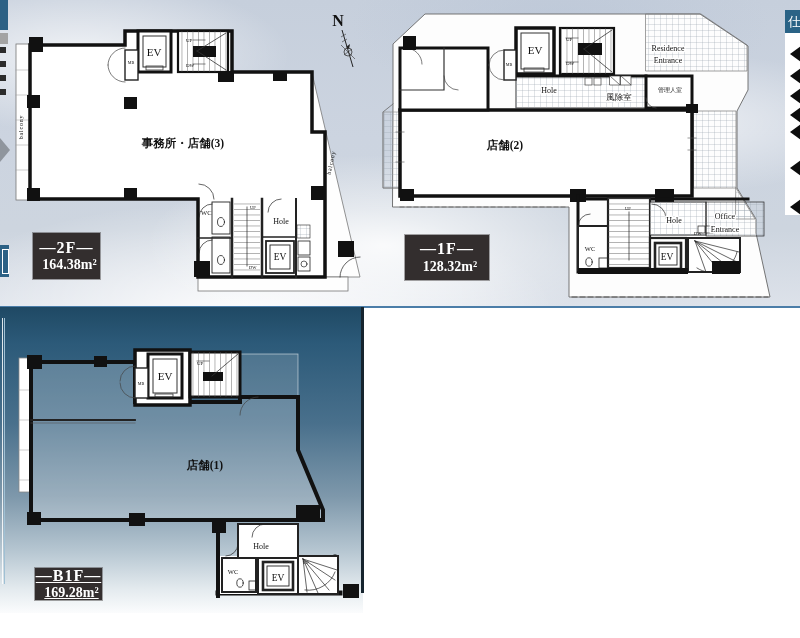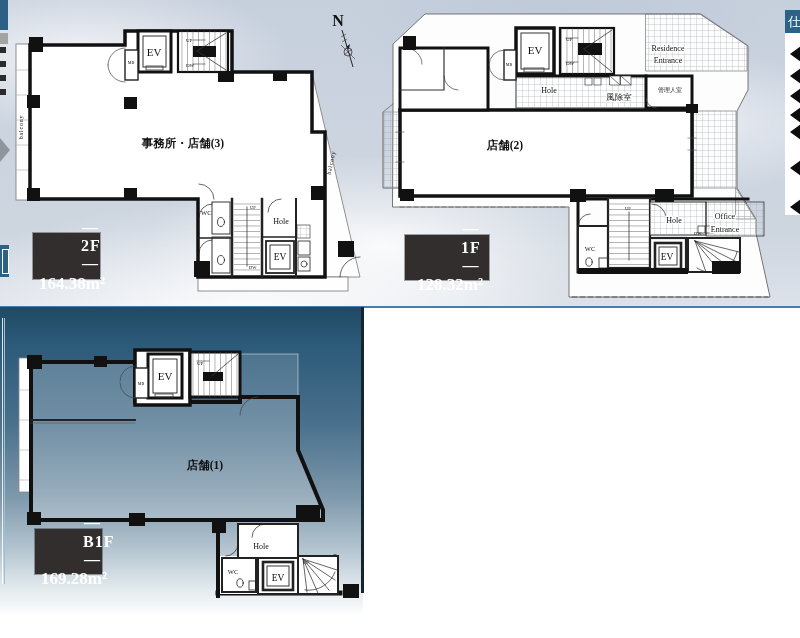--- a/index.html
+++ b/index.html
@@ -31,25 +31,25 @@
   #le-marks{top:47px;width:6px;height:48px;
     background:repeating-linear-gradient(180deg,#2b2b2b 0 6px,rgba(0,0,0,0) 6px 14px);}
   #le-arrow{top:138px;width:0;height:0;border-top:12px solid transparent;
     border-bottom:12px solid transparent;border-left:10px solid #8f959d;}
   #le-blue2{top:245px;width:9px;height:32px;background:#2c6185;}
   #le-blue2-inner{left:2px;top:249px;width:5px;height:23px;border:1px solid #fff;}
   
   .tagbox{background:#332e2e;color:#fff;text-align:center;z-index:6;
     display:flex;flex-direction:column;justify-content:center;line-height:1.15;
     box-shadow:0 0 0 1px rgba(40,36,36,.4);}
-  .tagbox .tag{font-size:16px;font-weight:bold;letter-spacing:1px;padding-left:48px;}
-  .tagbox .area{font-size:17px;font-weight:bold;margin-left:6px;}
+  .tagbox .tag{font-size:16px;font-weight:bold;letter-spacing:1px;}
+  .tagbox .area{font-size:14px;font-weight:bold;margin-left:6px;}
   #tag-2f{left:33px;top:233px;width:67px;height:46px;}
   #tag-1f{left:405px;top:235px;width:84px;height:45px;}
-  #tag-b1f{left:35px;top:529px;width:67px;height:45px;}
+  #tag-b1f{left:35px;top:568px;width:67px;height:32px;text-decoration:underline;}
   
   #side-panel{left:785px;top:10px;width:15px;height:205px;background:#fff;z-index:6;overflow:hidden;}
   #side-panel-header{position:absolute;left:0;top:0;width:15px;height:23px;background:#2a6386;
     color:#fff;font-size:13px;line-height:23px;padding-left:3px;overflow:hidden;white-space:nowrap;}
   .bullet{position:absolute;left:5px;width:0;height:0;border-top:8px solid transparent;
     border-bottom:8px solid transparent;border-right:11px solid #0d0d0d;}
   #blt1{top:36px;} #blt2{top:58px;} #blt3{top:78px;} #blt4{top:97px;}
   #blt5{top:114px;} #blt6{top:150px;} #blt7{top:189px;}
   
   #plans{left:0;top:0;width:800px;height:638px;z-index:4;}

